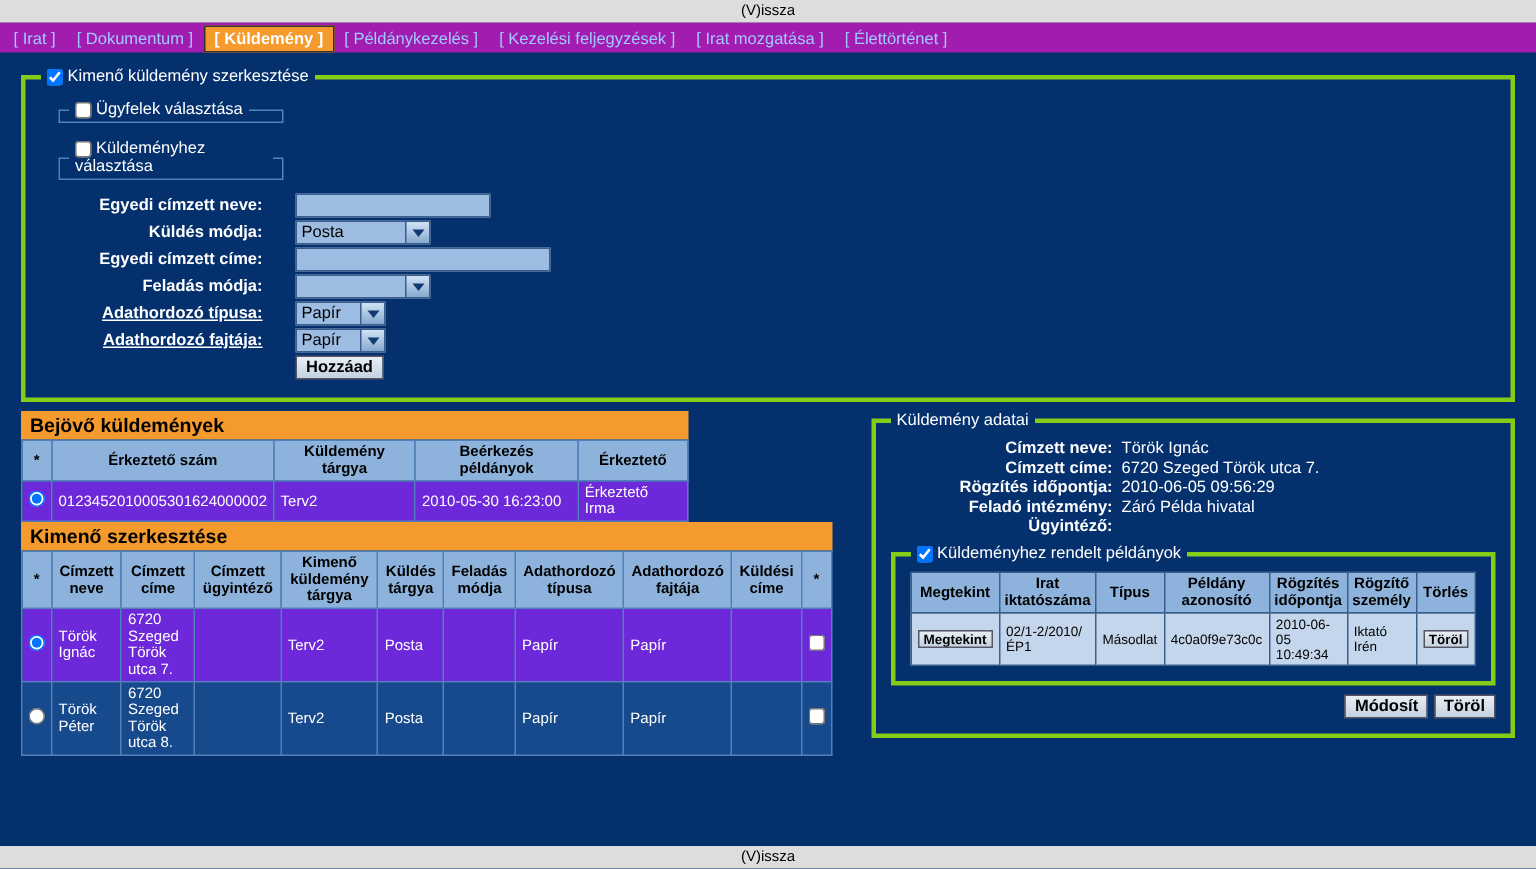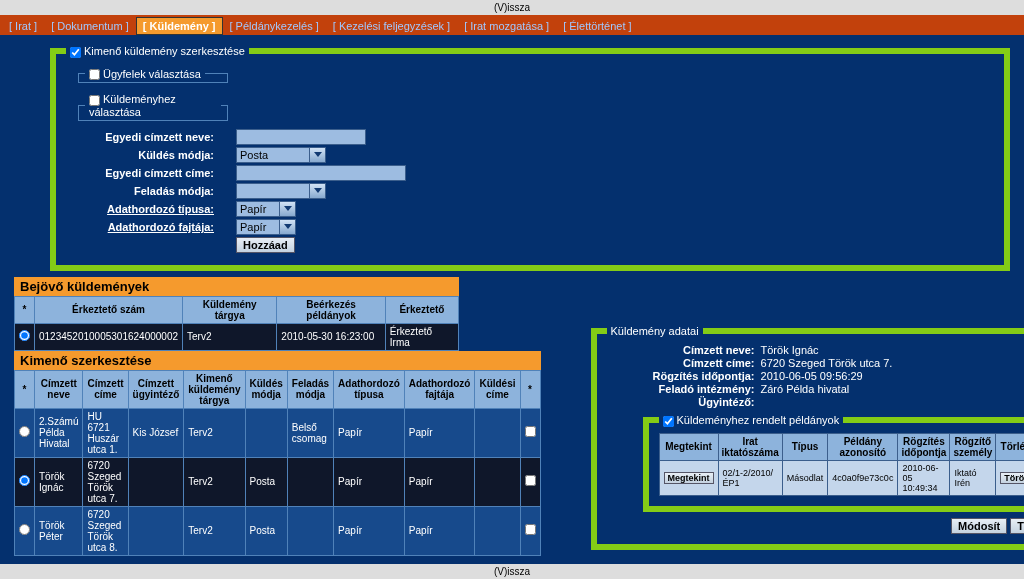--- a/index.html
+++ b/index.html
@@ -1,22 +1,22 @@
 <!DOCTYPE html>
 <html><head>
 <meta charset="utf-8">
 <style>
 * { box-sizing: border-box; margin: 0; padding: 0; }
 body { font-family: Verdana, Arial, sans-serif; font-size: 11px; background: #04306e; color: #fff; width: 1024px; height: 579px; overflow: hidden; }
 .topbar, .botbar { height: 15px; background: #ddd; color: #000; text-align: center; font-size: 10px; line-height: 15px; position: relative; }
-.tabs { display: flex; background: #c2410c; padding: 2px 2px 0 2px; gap: 0; }
+.tabs { display: flex; background: #a21caf; padding: 2px 2px 0 2px; gap: 0; }
 .tab { padding: 2px 6px; color: #a0c8ff; font-size: 11px; cursor: pointer; border: 1px solid transparent; }
 .tab.active { background: #f59a2d; color: #fff; font-weight: bold; border: 1px solid #333; }
 .main { padding: 10px 14px; position: relative; }
-fieldset { border: 6px solid #84cc16; margin-bottom: 6px; padding: 6px 10px 10px 10px; position: relative; margin-left: 36px; }
+fieldset { border: 3px solid #84cc16; margin-bottom: 6px; padding: 6px 10px 10px 10px; position: relative; }
 legend { padding: 0 4px; font-size: 11px; color: #fff; }
 legend input[type=checkbox] { vertical-align: middle; margin-right: 3px; }
 .inner-fs { border: 1px solid #5082b9; padding: 1px 6px; margin: 4px 0; display: inline-block; width: 150px; }
 .form-row { display: flex; align-items: center; margin: 2px 0; }
 .form-row .lbl { width: 170px; text-align: right; padding-right: 22px; font-weight: bold; font-size: 11px; }
 .form-row .lbl.link { text-decoration: underline; cursor: pointer; }
 .txt { background: #9dbce1; border: 1px solid #3b5e8c; height: 16px; color: #000; font-size: 11px; padding: 0 2px; }
 .txt.w140 { width: 130px; }
 .txt.w180 { width: 170px; }
 .sel { background: #9dbce1; border: 1px solid #3b5e8c; height: 16px; color: #000; font-size: 11px; position: relative; display: inline-flex; align-items: center; justify-content: space-between; padding: 0 0 0 3px; }
@@ -24,23 +24,23 @@
 .sel.w60 { width: 60px; }
 .sel .arrow { width: 16px; height: 14px; background: linear-gradient(#d1e2f5,#87a9cf); border-left: 1px solid #3b5e8c; display: flex; align-items: center; justify-content: center; }
 .sel .arrow::after { content: ""; border-left: 4px solid transparent; border-right: 4px solid transparent; border-top: 5px solid #123a72; }
 .btn { background: linear-gradient(#e8eef5,#c4d2e0); border: 1px solid #556; color: #000; font-size: 11px; padding: 1px 6px; cursor: pointer; font-weight: bold; }
 .section-title { background: #f59a2d; color: #000; font-weight: bold; font-size: 13px; padding: 2px 6px; }
 table { border-collapse: collapse; width: 100%; }
 th { background: #123a72; color: #fff; border: 1px solid #123a72; font-size: 10px; padding: 2px 3px; text-align: center; font-weight: bold; }
 td { border: 1px solid #5082b9; font-size: 10px; padding: 2px 4px; color: #fff; vertical-align: middle; }
 td.hdr { background: #8db3dc; color: #000; font-weight: bold; text-align: center; }
 tr.datarow td { background: #174a8c; }
-tr.selrow td { background: #0f172a; margin-left: 47px; }
+tr.selrow td { background: #6d28d9; margin-left: 47px; }
 .radio-cell { text-align: center; }
-.columns { display: flex; gap: 14px; align-items: flex-end; }
+.columns { display: flex; gap: 26px; align-items: flex-start; }
 .left-col { width: 560px; }
 .right-col { flex: 1; }
 .right-col fieldset { margin-top: 0; }
 .info-row { display: flex; font-size: 11px; margin: 1px 0; }
 .info-row .ilbl { width: 154px; text-align: right; font-weight: bold; padding-right: 6px; }
 .inner-table th { background: #8db3dc; color: #000; border: 1px solid #3b5e8c; font-size: 10px; }
 .inner-table td { background: #c4d6eb; color: #000; border: 1px solid #3b5e8c; }
 .btns-right { text-align: right; margin-top: 6px; }
 .chk-cell { text-align: center; }
 input[type=checkbox] { width: 11px; height: 11px; }
@@ -142,39 +142,26 @@
 
       <div class="section-title">Kimenő szerkesztése</div>
       <table>
         <tbody>
             <tr>
           <td class="hdr" style="width:16px;">*</td>
           <td class="hdr">Címzett neve</td>
           <td class="hdr">Címzett címe</td>
           <td class="hdr">Címzett ügyintéző</td>
           <td class="hdr">Kimenő küldemény tárgya</td>
-          <td class="hdr">Küldés módja</td>
+          <td class="hdr">Küldés tárgya</td>
           <td class="hdr">Feladás módja</td>
           <td class="hdr">Adathordozó típusa</td>
           <td class="hdr">Adathordozó fajtája</td>
           <td class="hdr">Küldési címe</td>
           <td class="hdr" style="width:16px;">*</td>
-        </tr>
-        <tr class="datarow">
-          <td class="radio-cell"><input type="radio" name="og" style=""></td>
-          <td>2.Számú Példa Hivatal</td>
-          <td>HU 6721 Huszár utca 1.</td>
-          <td>Kis József</td>
-          <td>Terv2</td>
-          <td></td>
-          <td>Belső csomag</td>
-          <td>Papír</td>
-          <td>Papír</td>
-          <td></td>
-          <td class="chk-cell"><input type="checkbox" style=""></td>
         </tr>
         <tr class="selrow">
           <td class="radio-cell"><input type="radio" name="og" checked="" style=""></td>
           <td>Török Ignác</td>
           <td>6720 Szeged Török utca 7.</td>
           <td></td>
           <td>Terv2</td>
           <td>Posta</td>
           <td></td>
           <td>Papír</td>

